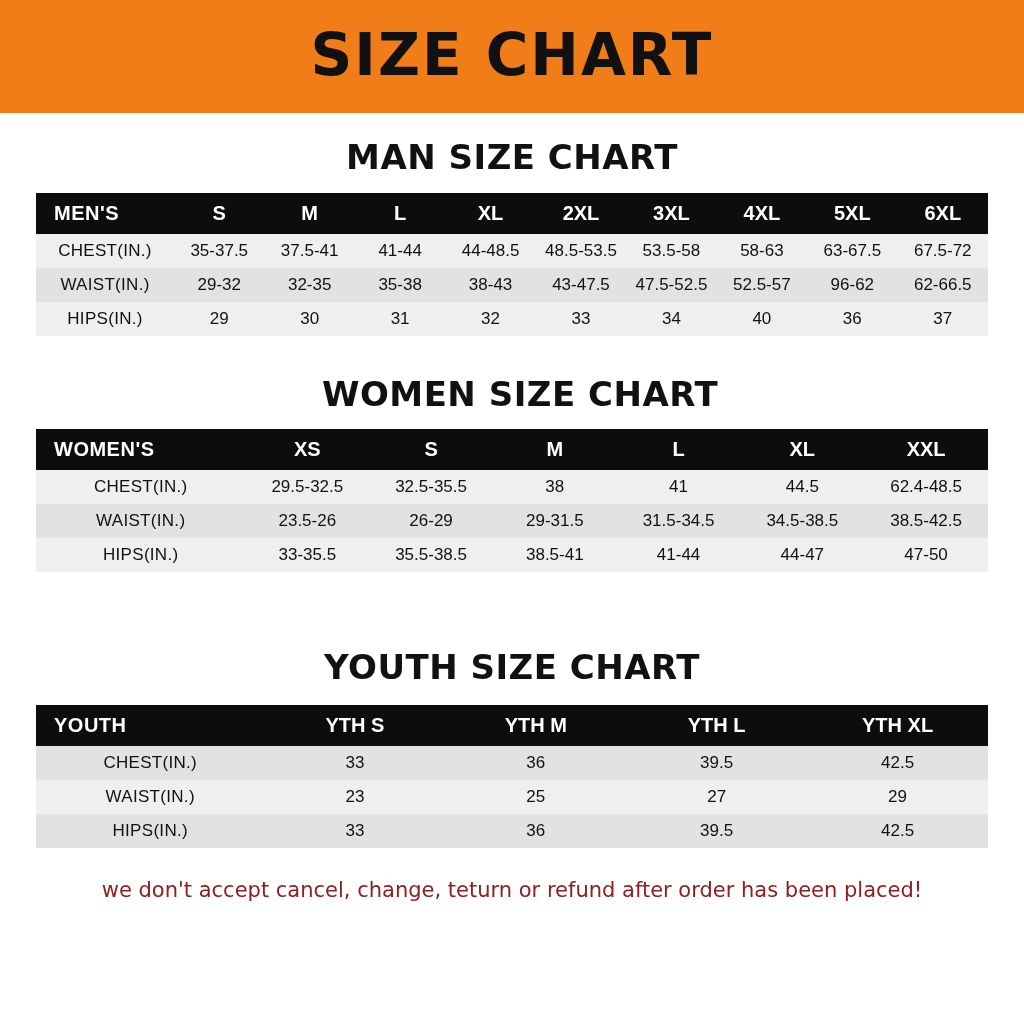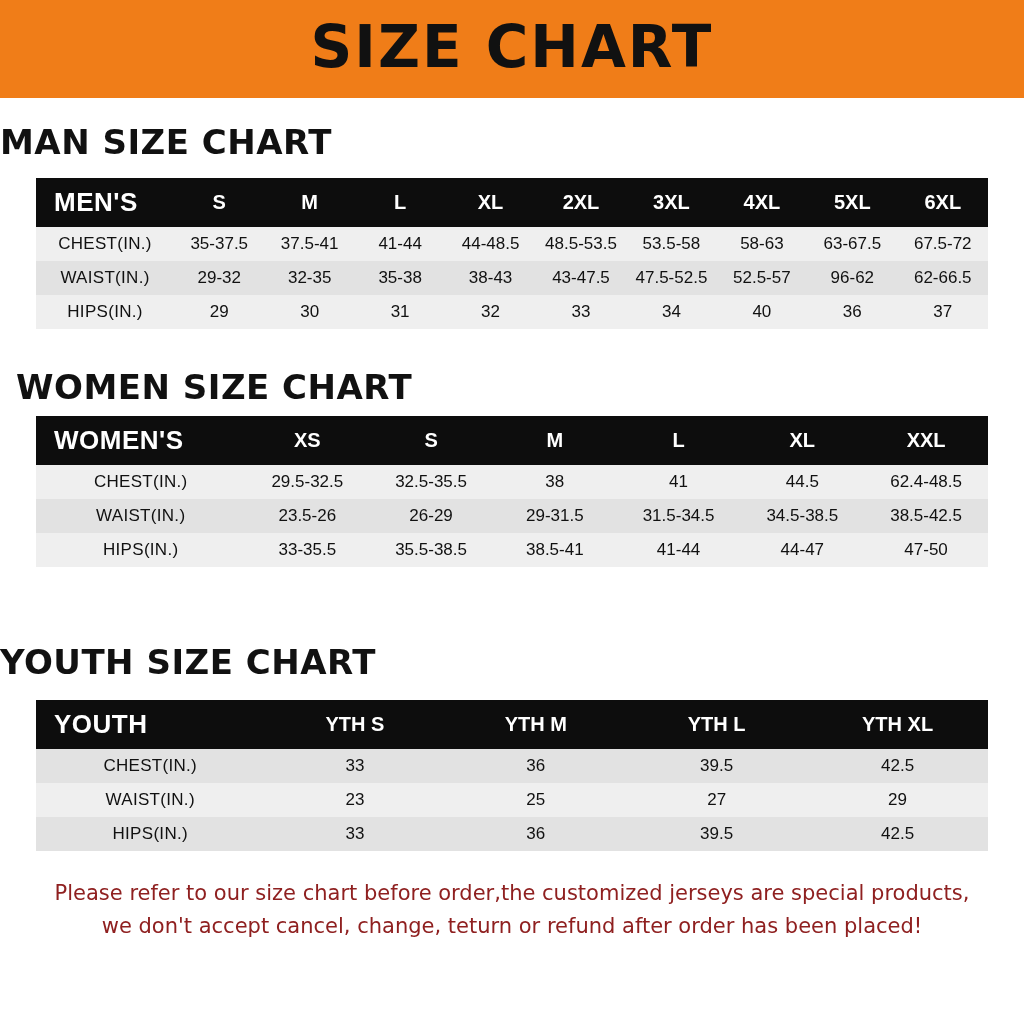--- a/index.html
+++ b/index.html
@@ -15,46 +15,47 @@
   }
   .page {
     position: relative;
     width: 1024px;
     height: 1019px;
     background: #ffffff;
   }
 
   
   .banner {
-    height: 98px;
+    height: 113px;
     background: #f07d18;
     display: flex;
     align-items: center;
     justify-content: center;
   }
   .banner-title {
     font-family: "DejaVu Sans", sans-serif;
     font-weight: bold;
     font-size: 58px;
     letter-spacing: 2px;
     color: #111111;
     line-height: 1;
     padding-bottom: 4px;
   }
 
   
   .section-title {
+    text-align: center;
     font-family: "DejaVu Sans", sans-serif;
     font-weight: bold;
     font-size: 34px;
     color: #111111;
     letter-spacing: 0.5px;
   }
   .t1 { margin-top: 24px; margin-bottom: 16px; }
-  .t2 { margin-top: 38px; margin-bottom: 9px; padding-left: 16px; }
+  .t2 { margin-top: 38px; margin-bottom: 15px; padding-left: 16px; }
   .t3 { margin-top: 75px; margin-bottom: 18px; }
 
   
   .table-wrap {
     margin: 0 36px;
   }
   table.size-table {
     width: 100%;
     border-collapse: collapse;
     table-layout: fixed;
@@ -71,21 +72,21 @@
   }
   table.size-table thead th {
     color: #ffffff;
     font-weight: bold;
     padding: 9px 2px;
     font-size: 20px;
   }
   table.size-table thead th.corner {
     text-align: left;
     padding-left: 18px;
-    font-size: 26px;
+    font-size: 20px;
     letter-spacing: 0.5px;
   }
   
   table.size-table tbody td {
     padding: 7px 2px;
     font-size: 17px;
   }
   table.size-table tbody td.rowhead {
     text-align: center;
     font-size: 17px;
@@ -283,17 +284,16 @@
             <td>33</td>
             <td>36</td>
             <td>39.5</td>
             <td>42.5</td>
           </tr>
         </tbody>
     </table>
   </div>
 
   <div class="footer-note">
-    <div>Please refer to our size chart before order,the customized jerseys are special products,</div>
     <div>we don't accept cancel, change, teturn or refund after order has been placed!</div>
   </div>
 
 </div>
 
 </body></html>

